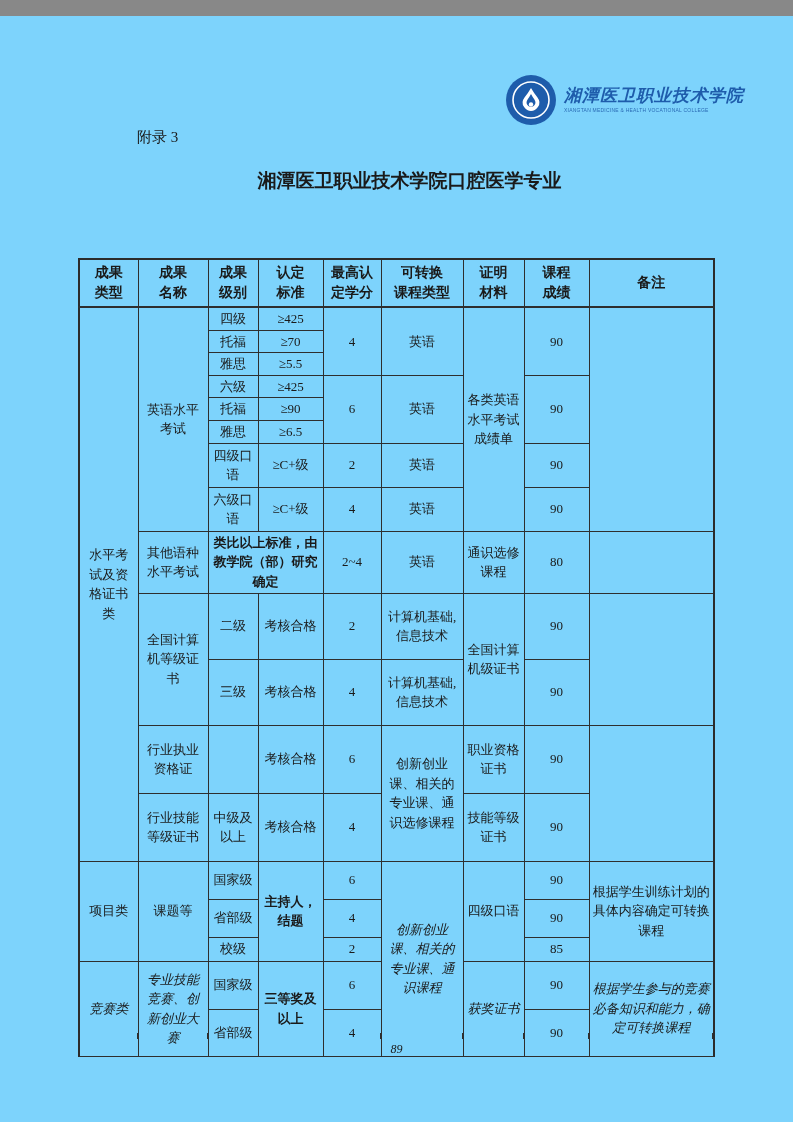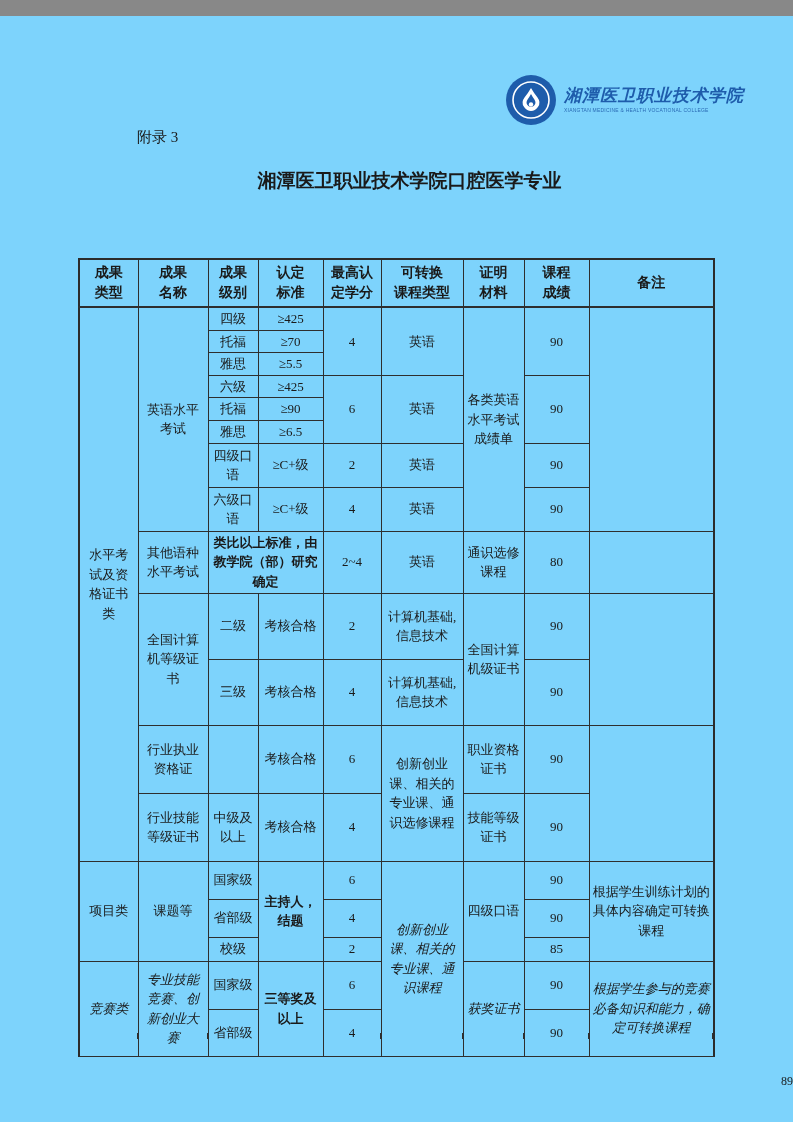--- a/index.html
+++ b/index.html
@@ -45,21 +45,21 @@
   .proof{text-align:justify;text-justify:inter-character;padding:1px 8px;}
   .course{text-align:justify;text-justify:inter-character;text-align-last:center;padding:1px 4px;}
   .remark{text-align:justify;text-justify:inter-character;padding:1px 4px;}
   .cut{border-bottom:none;font-style:italic;}
   tr.h48{height:48px}tr.h20{height:20px}tr.h21{height:21px}tr.h19{height:19px}
   tr.h23{height:23px}tr.h44{height:44px}tr.h62{height:62px}tr.h66{height:66px}
   tr.h68{height:68px}tr.h38{height:38px}tr.h24{height:24px}tr.h47{height:47px}
   
   .stub{position:absolute;width:1px;height:6px;background:#2e2e2e;top:1017px;}
   
-  .pageno{position:absolute;left:0;top:1058px;width:100%;text-align:right;font-size:12px;}
+  .pageno{position:absolute;left:0;top:1026px;width:100%;text-align:center;font-size:12px;font-style:italic;}
 </style>
 </head>
 <body>
 
 <div class="page">
 
   <div class="logo">
     <svg width="52" height="52" viewBox="0 0 52 52">
       <circle cx="26" cy="26" r="25" fill="#1e5cab"></circle>
       <circle cx="26" cy="26" r="18" fill="none" stroke="#ffffff" stroke-width="1.6"></circle>

